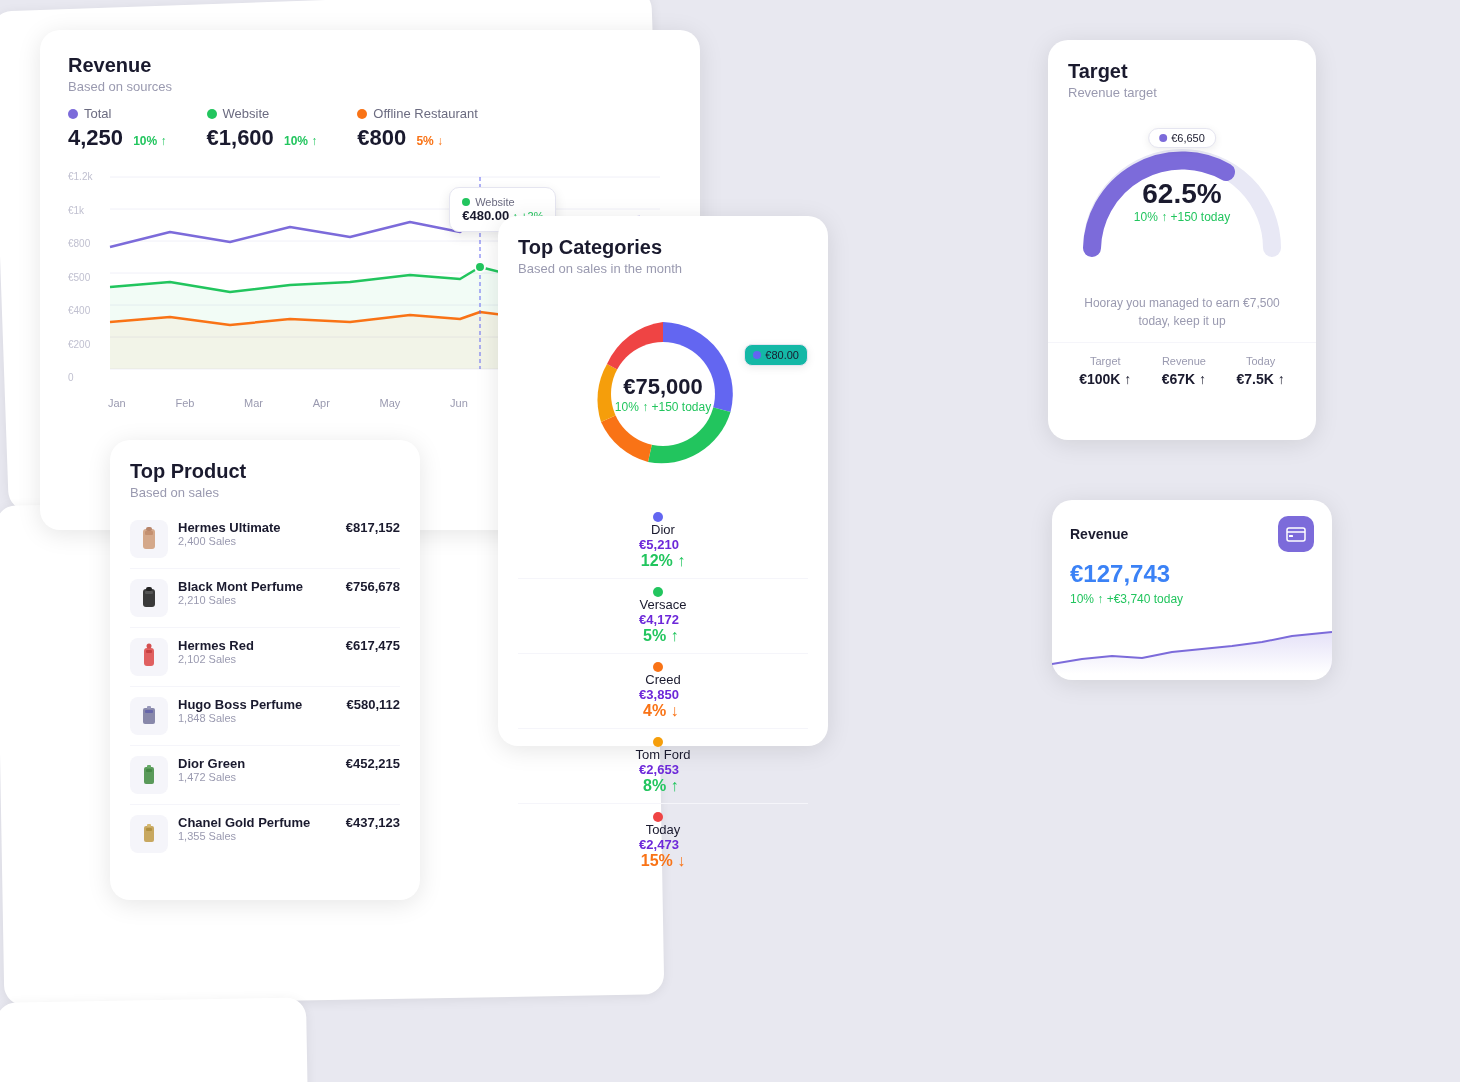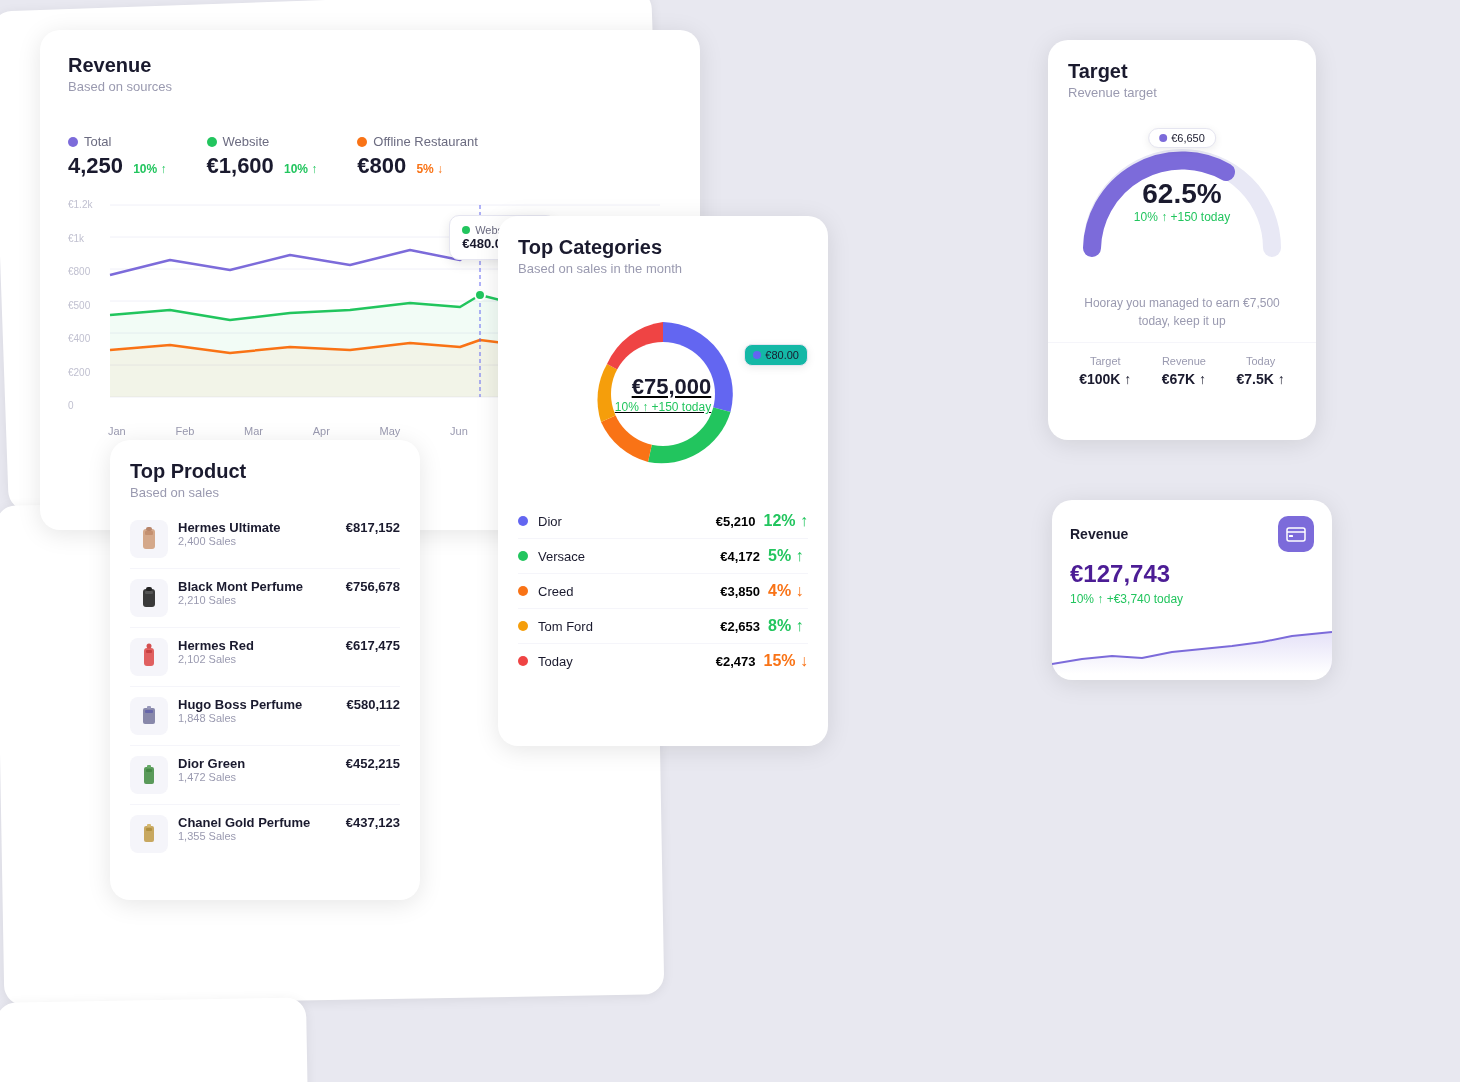--- a/index.html
+++ b/index.html
@@ -61,21 +61,20 @@
       padding: 0 28px 16px;
     }
     .metric-item {}
     .metric-label {
       display: flex;
       align-items: center;
       gap: 6px;
       font-size: 13px;
       color: #6b6b80;
       margin-bottom: 4px;
-      margin-top: 28px;
     }
     .dot {
       width: 10px; height: 10px;
       border-radius: 50%;
       display: inline-block;
     }
     .metric-value {
       font-size: 22px;
       font-weight: 700;
       color: #1a1a2e;
@@ -193,22 +192,21 @@
     .donut-container {
       display: flex;
       justify-content: center;
       align-items: center;
       position: relative;
       height: 200px;
       margin: 10px 0;
     }
     .donut-center {
       position: absolute;
-      text-align: right;
-      text-decoration: underline;
+      text-align: center;
     }
     .donut-center-value {
       font-size: 22px;
       font-weight: 700;
       color: #1a1a2e;
     }
     .donut-center-change {
       font-size: 12px;
       color: #22c55e;
     }
@@ -229,37 +227,38 @@
     }
 
     .categories-list {
       padding: 0 20px;
     }
     .category-item {
       display: flex;
       align-items: center;
       padding: 8px 0;
       border-bottom: 1px solid #f5f5fa;
+      flex-direction: column;
     }
     .category-item:last-child { border-bottom: none; }
     .category-dot {
       width: 10px; height: 10px;
       border-radius: 50%;
       margin-right: 10px;
       flex-shrink: 0;
     }
     .category-name {
       flex: 1;
       font-size: 13px;
       color: #1a1a2e;
     }
     .category-value {
       font-size: 13px;
       font-weight: 600;
-      color: #000000;
+      color: #6d28d9;
       margin-right: 8px;
     }
     .category-change {
       font-size: 16px;
       font-weight: 600;
       min-width: 40px;
     }
     .target-card-main {
       width: 268px; height: 400px;
       top: 40px; left: 1048px;
@@ -355,21 +354,21 @@
       background: #7c6bda;
       display: flex;
       align-items: center;
       justify-content: center;
       color: white;
       font-size: 16px;
     }
     .mini-card-value {
       font-size: 24px;
       font-weight: 700;
-      color: #4c1d95;
+      color: #3b82f6;
       padding: 0 18px 4px;
     }
     .mini-card-change {
       font-size: 12px;
       color: #22c55e;
       padding: 0 18px 8px;
     }
 
     .mini-chart-svg {
       width: 100%;

